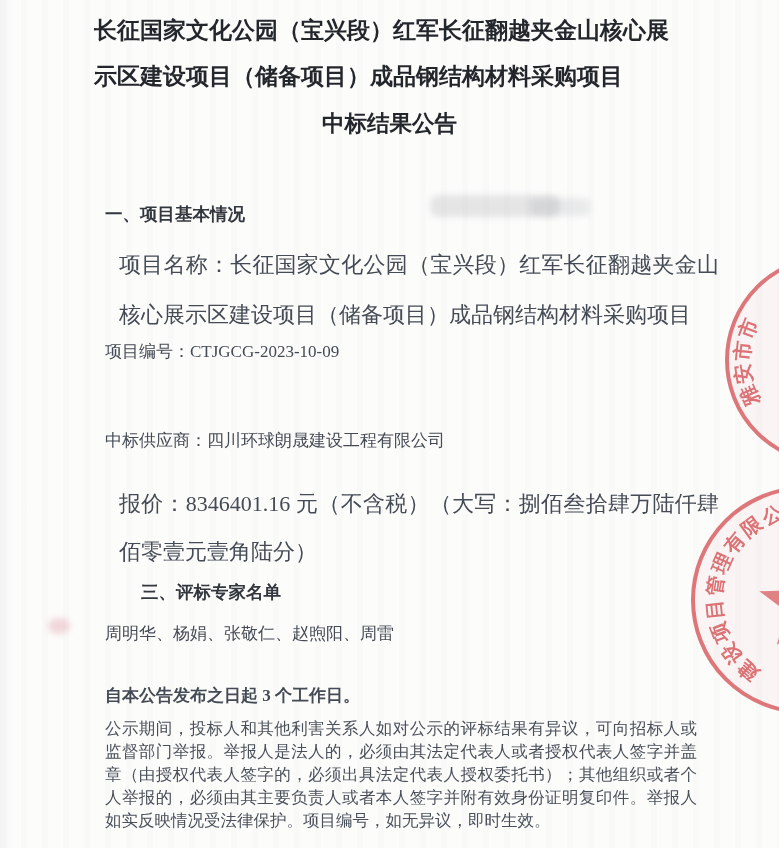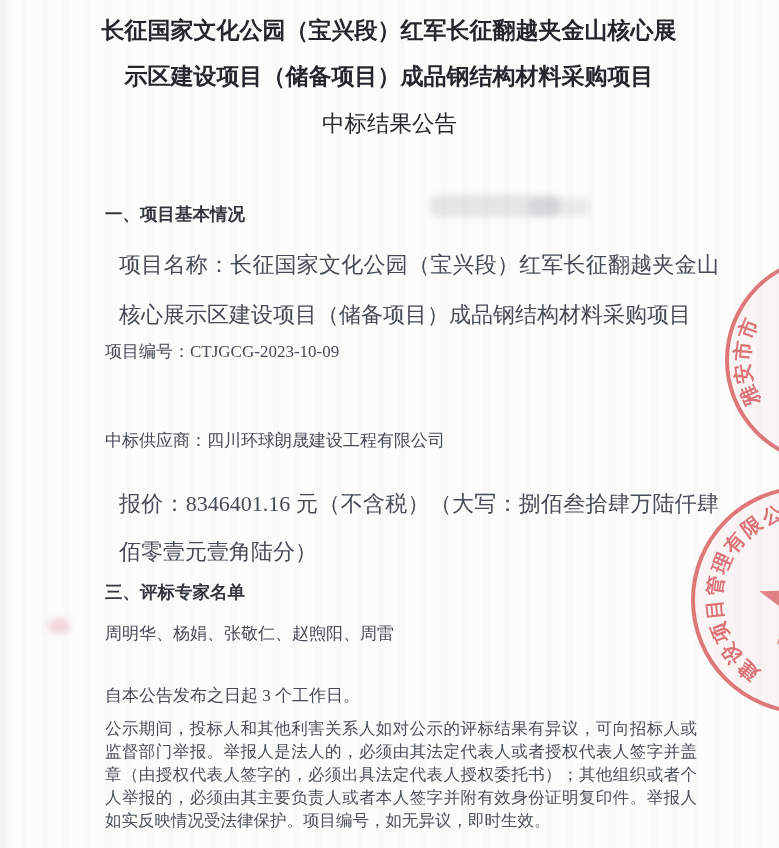--- a/index.html
+++ b/index.html
@@ -11,31 +11,30 @@
     background-image:
       repeating-linear-gradient(90deg, rgba(90,95,105,0.018) 0px, rgba(90,95,105,0.018) 6px, rgba(0,0,0,0) 6px, rgba(0,0,0,0) 21px),
       linear-gradient(90deg, rgba(120,125,135,0.05) 0px, rgba(0,0,0,0) 14px);
     overflow:hidden;
     font-family:"Liberation Serif","DejaVu Serif",serif;
     color:#454b55;
   }
   .title{
     position:absolute;
     left:94px;top:8px;width:590px;
-    text-align:center;
     font-size:23px;font-weight:700;
     line-height:46px;
     color:#23262b;
     letter-spacing:0px;
   }
   .subtitle{
     position:absolute;
     left:0;top:104px;width:779px;
     text-align:center;
-    font-size:22.5px;font-weight:400;
+    font-size:22.5px;font-weight:700;
     line-height:40px;
     color:#23262b;
   }
   .h{
     position:absolute;left:105px;
     font-size:17.5px;font-weight:700;
     line-height:28px;white-space:nowrap;
     color:#32363d;
   }
   .line{
@@ -86,24 +85,24 @@
   <div class="title">长征国家文化公园（宝兴段）红军长征翻越夹金山核心展示区建设项目（储备项目）成品钢结构材料采购项目</div>
   <div class="subtitle">中标结果公告</div>
 
   <div class="h" style="top:200px;">一、项目基本情况</div>
   <div class="p" style="top:240px;width:600px;line-height:50px;">项目名称：长征国家文化公园（宝兴段）红军长征翻越夹金山核心展示区建设项目（储备项目）成品钢结构材料采购项目</div>
   <div class="line" style="top:338px;">项目编号：CTJGCG-2023-10-09</div>
 
   <div class="line" style="top:427px;">中标供应商：四川环球朗晟建设工程有限公司</div>
   <div class="p" style="top:480px;width:600px;line-height:48px;">报价：8346401.16 元（不含税）（大写：捌佰叁拾肆万陆仟肆佰零壹元壹角陆分）</div>
 
-  <div class="h" style="top:578px;">三、评标专家名单</div>
+  <div class="h" style="top:578px;margin-left:36px;">三、评标专家名单</div>
   <div class="line" style="top:620px;">周明华、杨娟、张敬仁、赵煦阳、周雷</div>
 
-  <div class="line" style="top:682px;">自本公告发布之日起 3 个工作日。</div>
+  <div class="line" style="top:682px;font-weight:bold;">自本公告发布之日起 3 个工作日。</div>
 
   <div class="notice">公示期间，投标人和其他利害关系人如对公示的评标结果有异议，可向招标人或监督部门举报。举报人是法人的，必须由其法定代表人或者授权代表人签字并盖章（由授权代表人签字的，必须出具法定代表人授权委托书）；其他组织或者个人举报的，必须由其主要负责人或者本人签字并附有效身份证明复印件。举报人如实反映情况受法律保护。项目编号，如无异议，即时生效。</div>
 
   <div class="smudge ghost-ink"></div>
   <div class="smudge ghost-ink2"></div>
   <div class="smudge pink-mark"></div>
 
   <svg class="seal-layer" width="779" height="848" viewBox="0 0 779 848">
     <g id="seal0">
         <circle cx="830" cy="360" r="103" fill="rgba(221,110,110,0.06)" stroke="#d6565a" stroke-width="4" opacity="0.8"></circle>

